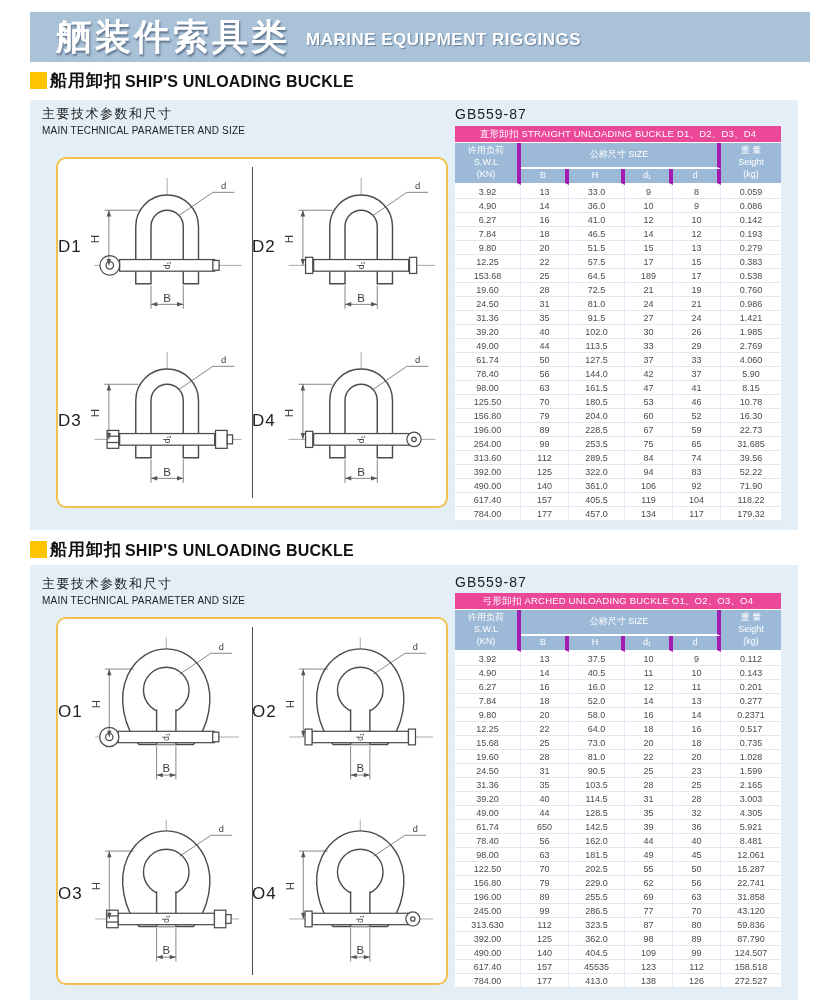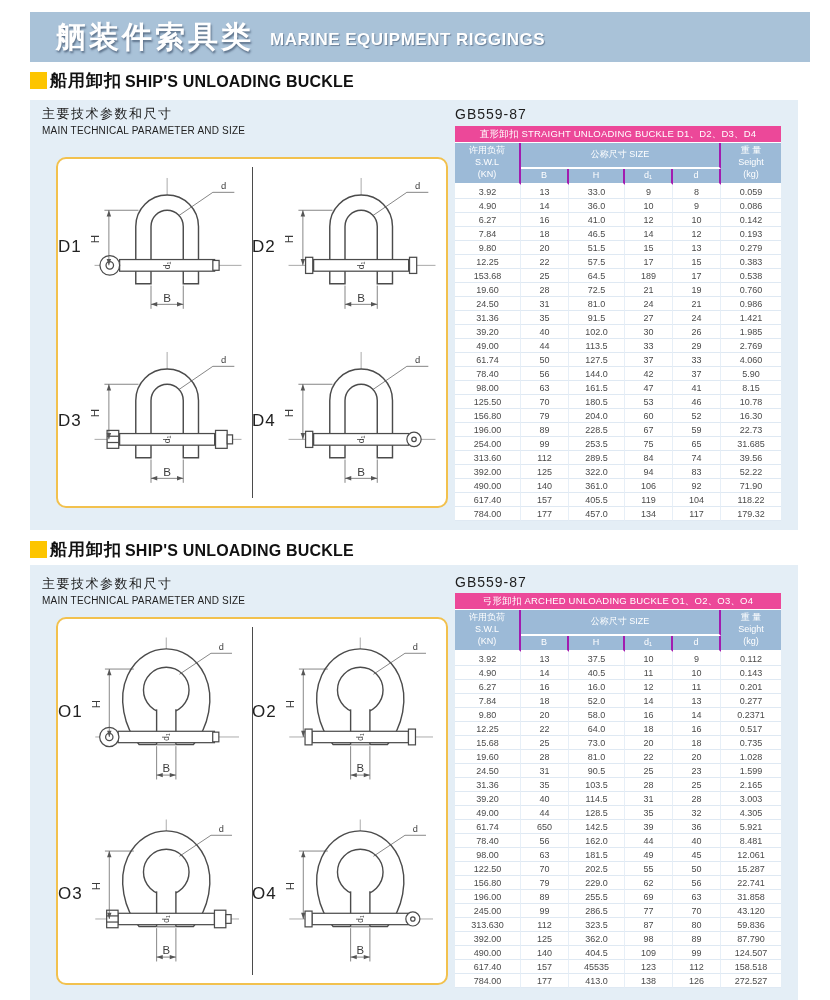--- a/index.html
+++ b/index.html
@@ -2,21 +2,21 @@
 <html><head>
 <meta charset="utf-8">
 <style>
   html,body{margin:0;padding:0;background:#fff;}
   body{width:830px;height:1000px;font-family:"Liberation Sans",sans-serif;position:relative;overflow:hidden;}
   .page{position:relative;width:830px;height:1000px;background:#fff;}
 
   
   .banner{position:absolute;left:30px;top:12px;width:780px;height:50px;background:#a9c2d8;
           display:flex;align-items:center;gap:16px;padding-left:26px;box-sizing:border-box;}
-  .banner-zh{font-size:30px;font-weight:bold;color:#fff;letter-spacing:3px;
+  .banner-zh{font-size:36px;font-weight:bold;color:#fff;letter-spacing:3px;
              text-shadow:1px 2px 2px rgba(80,100,125,.85);white-space:nowrap;}
   .banner-en{font-size:17px;font-weight:bold;color:#fff;letter-spacing:.5px;
              text-shadow:1px 1px 1px rgba(80,100,125,.7);white-space:nowrap;margin-top:6px;}
 
   
   .sec-head{position:absolute;left:30px;height:22px;display:flex;align-items:center;gap:3px;}
   .sec-head.s1{top:69px;} .sec-head.s2{top:538px;}
   .bullet{width:17px;height:17px;background:#fdc500;flex:0 0 auto;}
   .sec-zh{font-size:17px;font-weight:bold;color:#111;letter-spacing:1px;}
   .sec-en{font-size:16px;font-weight:bold;color:#111;margin-top:4px;letter-spacing:.2px;}
@@ -52,21 +52,21 @@
   
   .gb{position:absolute;left:425px;font-size:14px;color:#1d1d1d;letter-spacing:1px;}
   .p1 .gb{top:6px;} .p2 .gb{top:9px;}
   table.spec{position:absolute;left:425px;width:326px;border-collapse:separate;border-spacing:0;
              table-layout:fixed;}
   .p1 table.spec{top:26px;} .p2 table.spec{top:28px;}
   table.spec th,table.spec td{box-sizing:border-box;}
   table.spec td.title{background:#ec4899;color:#fff;font-size:9.5px;text-align:center;
              height:17px;border-bottom:1px solid #fff;white-space:nowrap;overflow:hidden;letter-spacing:.2px;}
   table.spec th{background:#9cbad7;color:#fff;font-weight:normal;font-size:9px;line-height:1.3;
-             text-align:center;vertical-align:middle;border-right:2px solid #a21caf;border-bottom:2px solid #fff;
+             text-align:center;vertical-align:middle;border-right:4px solid #a21caf;border-bottom:2px solid #fff;
              padding:0;white-space:pre-line;}
   table.spec th.last{border-right:0;}
   table.spec tr.h1 th{height:26px;}
   table.spec tr.h2 th{height:16px;}
   table.spec td.c{background:#fff;color:#4a4a4a;font-size:9px;text-align:center;height:14px;
              padding:0;border-bottom:1px solid #dfe9f3;border-right:1px solid #e7eff7;white-space:nowrap;}
   table.spec td.c:last-child{border-right:0;}
 </style>
 </head>
 <body>

